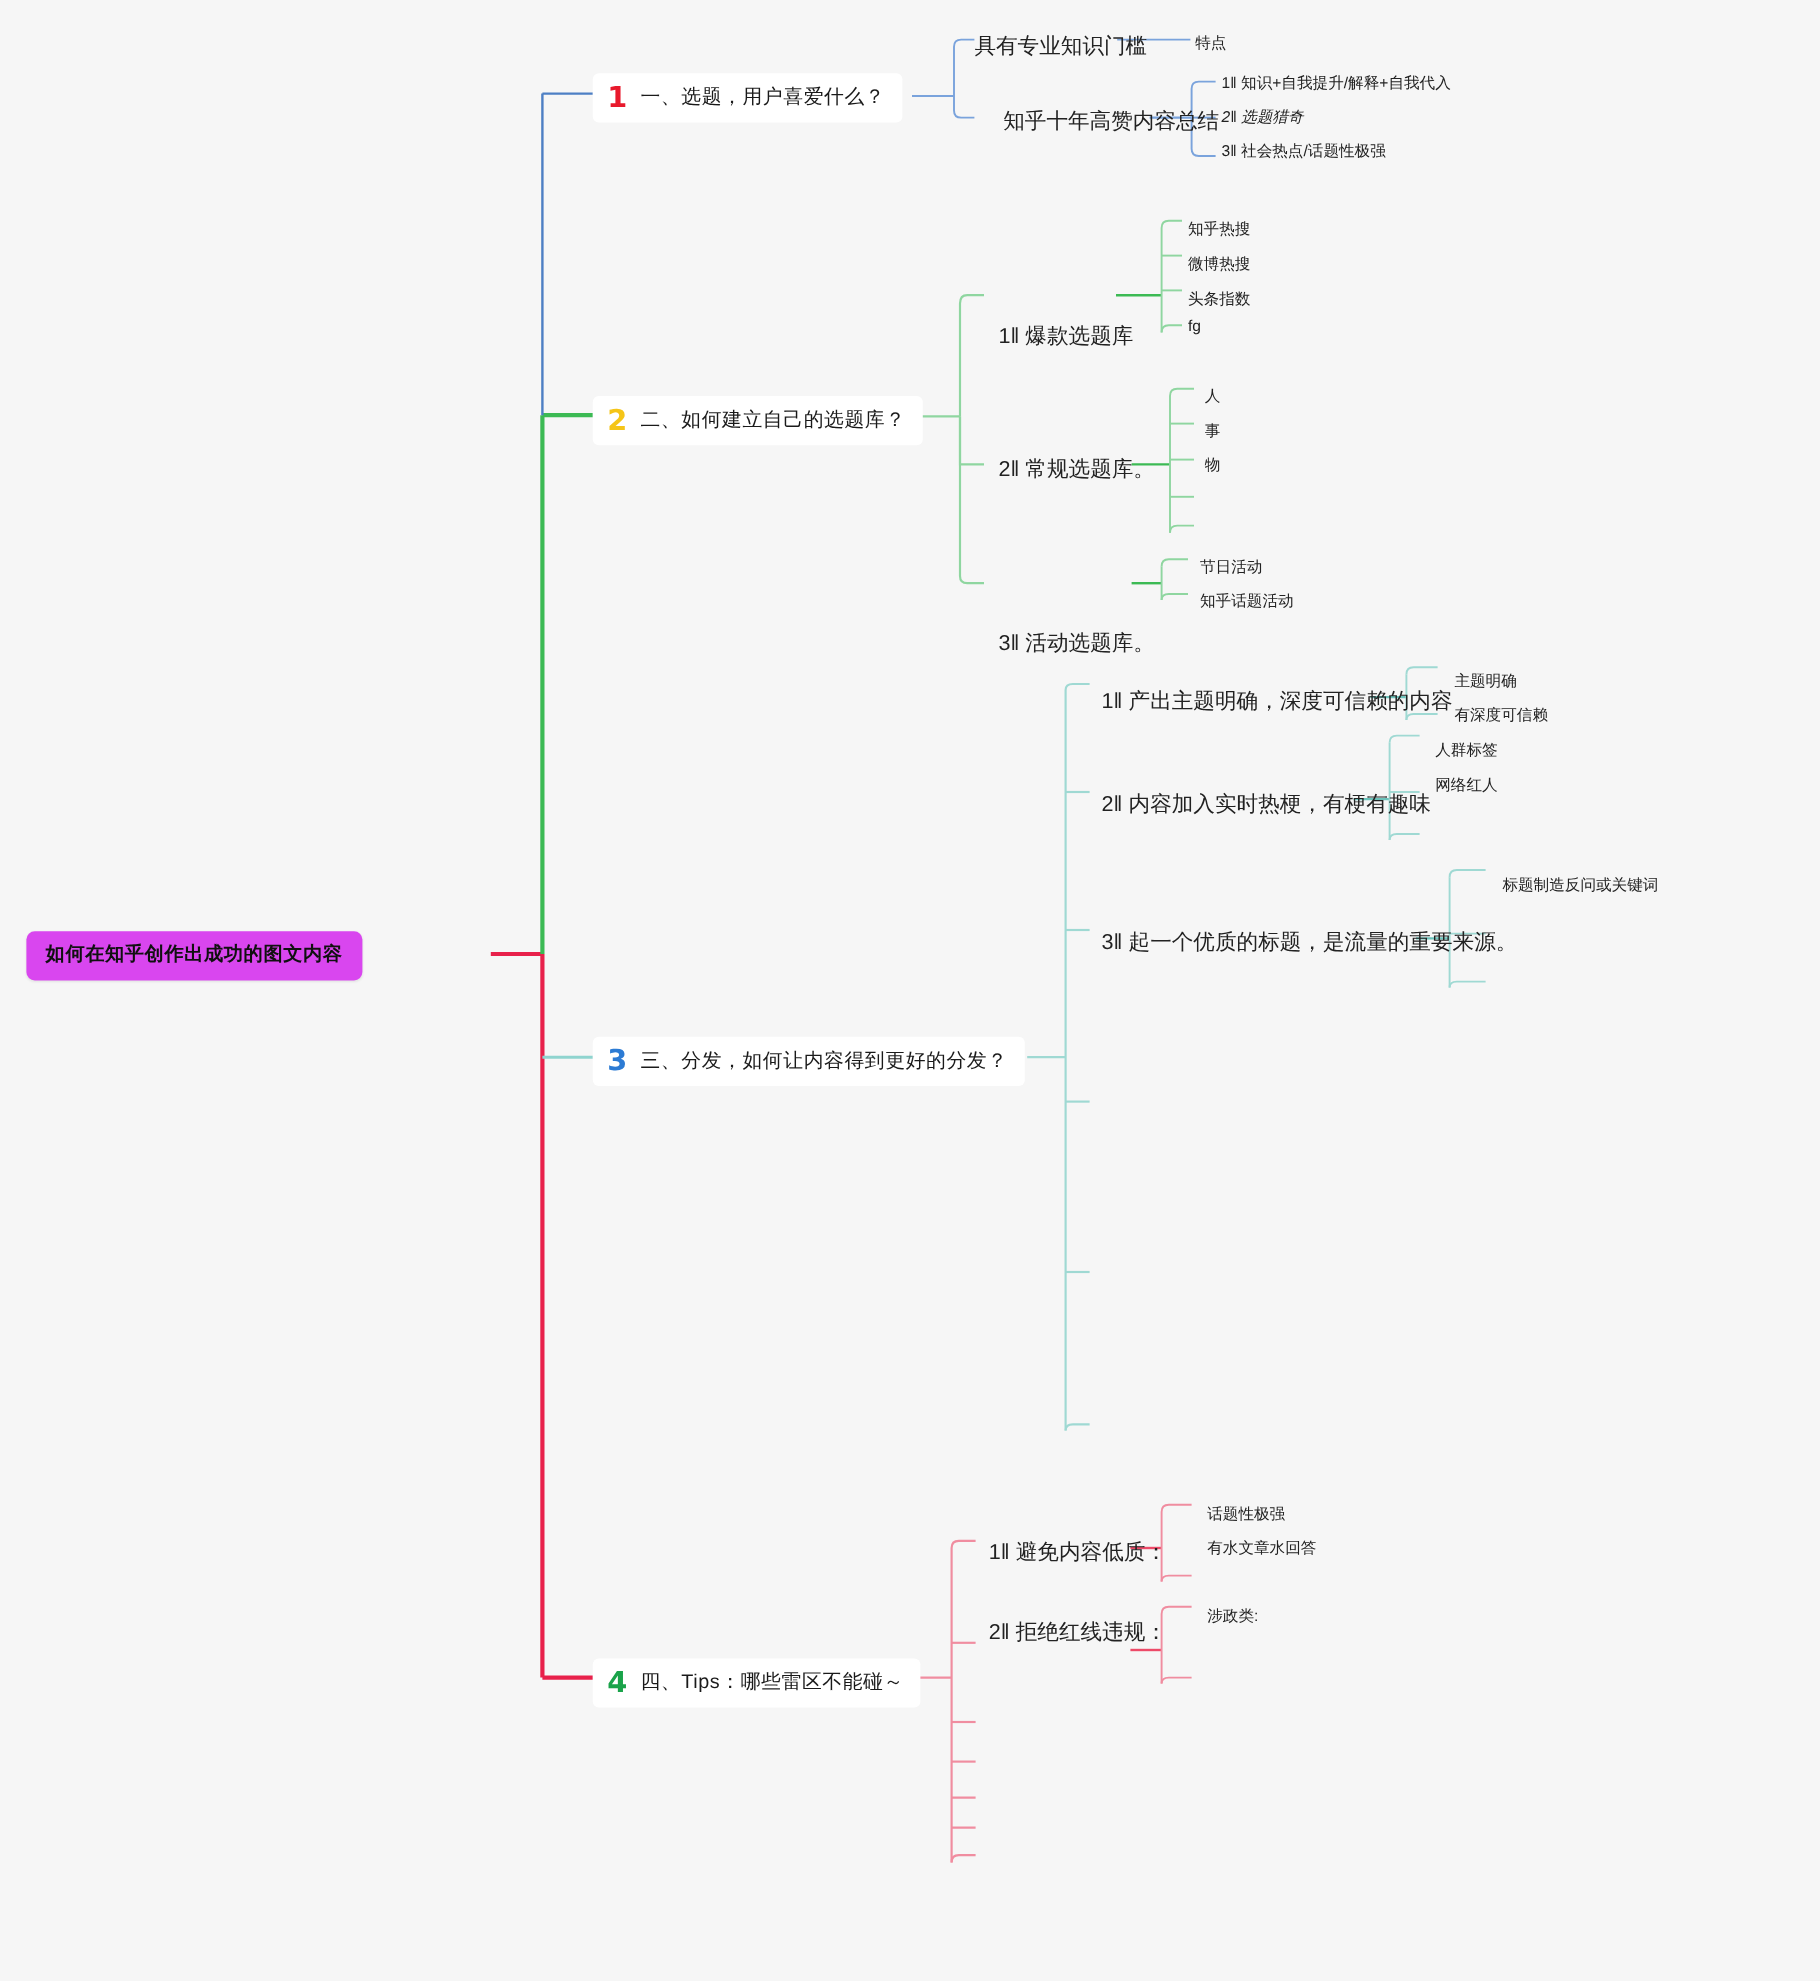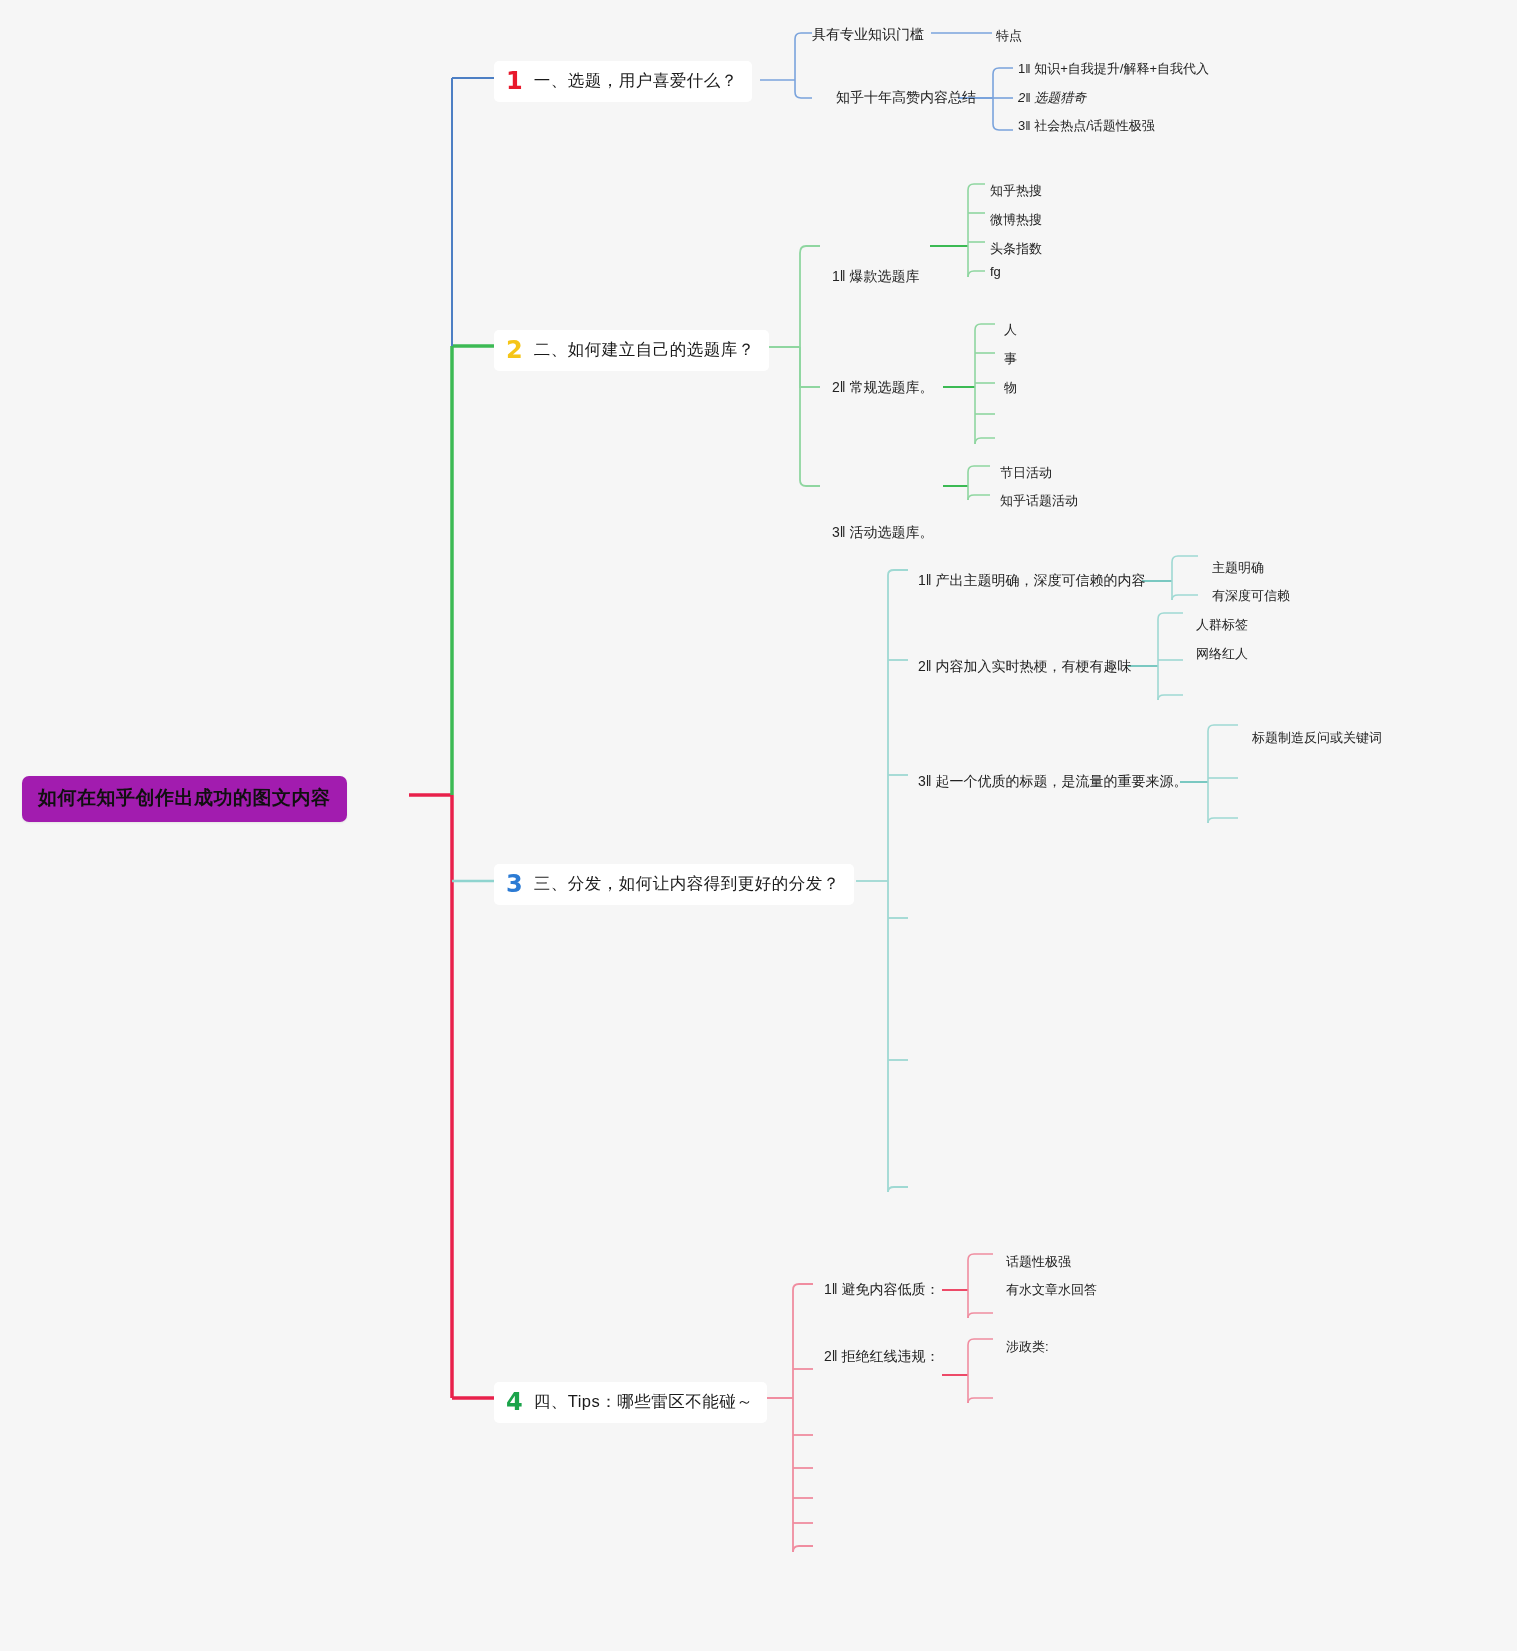--- a/index.html
+++ b/index.html
@@ -11,24 +11,24 @@
     overflow:hidden;
   }
   #canvas{position:absolute;inset:0;}
   svg.links{position:absolute;left:0;top:0;width:1517px;height:1651px;pointer-events:none;}
 
   .node{position:absolute;white-space:nowrap;}
 
   
   .root{
     left:22px;top:776px;
-    background:#a21caf;
+    background:#d946ef;
     border-radius:7px;
     padding:9px 16px 11px 16px;
-    font-size:19px;font-weight:bold;color:#101010;
+    font-size:16px;font-weight:bold;color:#101010;
     letter-spacing:0.5px;
     box-shadow:0 1px 2px rgba(0,0,0,.08);
   }
 
   
   .l1{
     background:#fff;
     border-radius:5px;
     padding:8px 14px 9px 12px;
     font-size:16.5px;color:#1a1a1a;
@@ -40,21 +40,21 @@
   .n1{left:494px;top:61px;}
   .n2{left:494px;top:330px;}
   .n3{left:494px;top:864px;}
   .n4{left:494px;top:1382px;}
   .num1{color:#e8192c;}
   .num2{color:#f5c518;}
   .num3{color:#2c7bd4;}
   .num4{color:#1aa34a;}
 
   
-  .l2{font-size:14px;color:#222;}
+  .l2{font-size:18px;color:#222;}
   .l3{font-size:13px;color:#222;}
 </style>
 </head>
 <body>
 
 <div id="canvas">
 
   <svg class="links" xmlns="http://www.w3.org/2000/svg">
 
     <path d="M409 795 L452 795" stroke="#e8214b" stroke-width="3.5" fill="none"></path>

